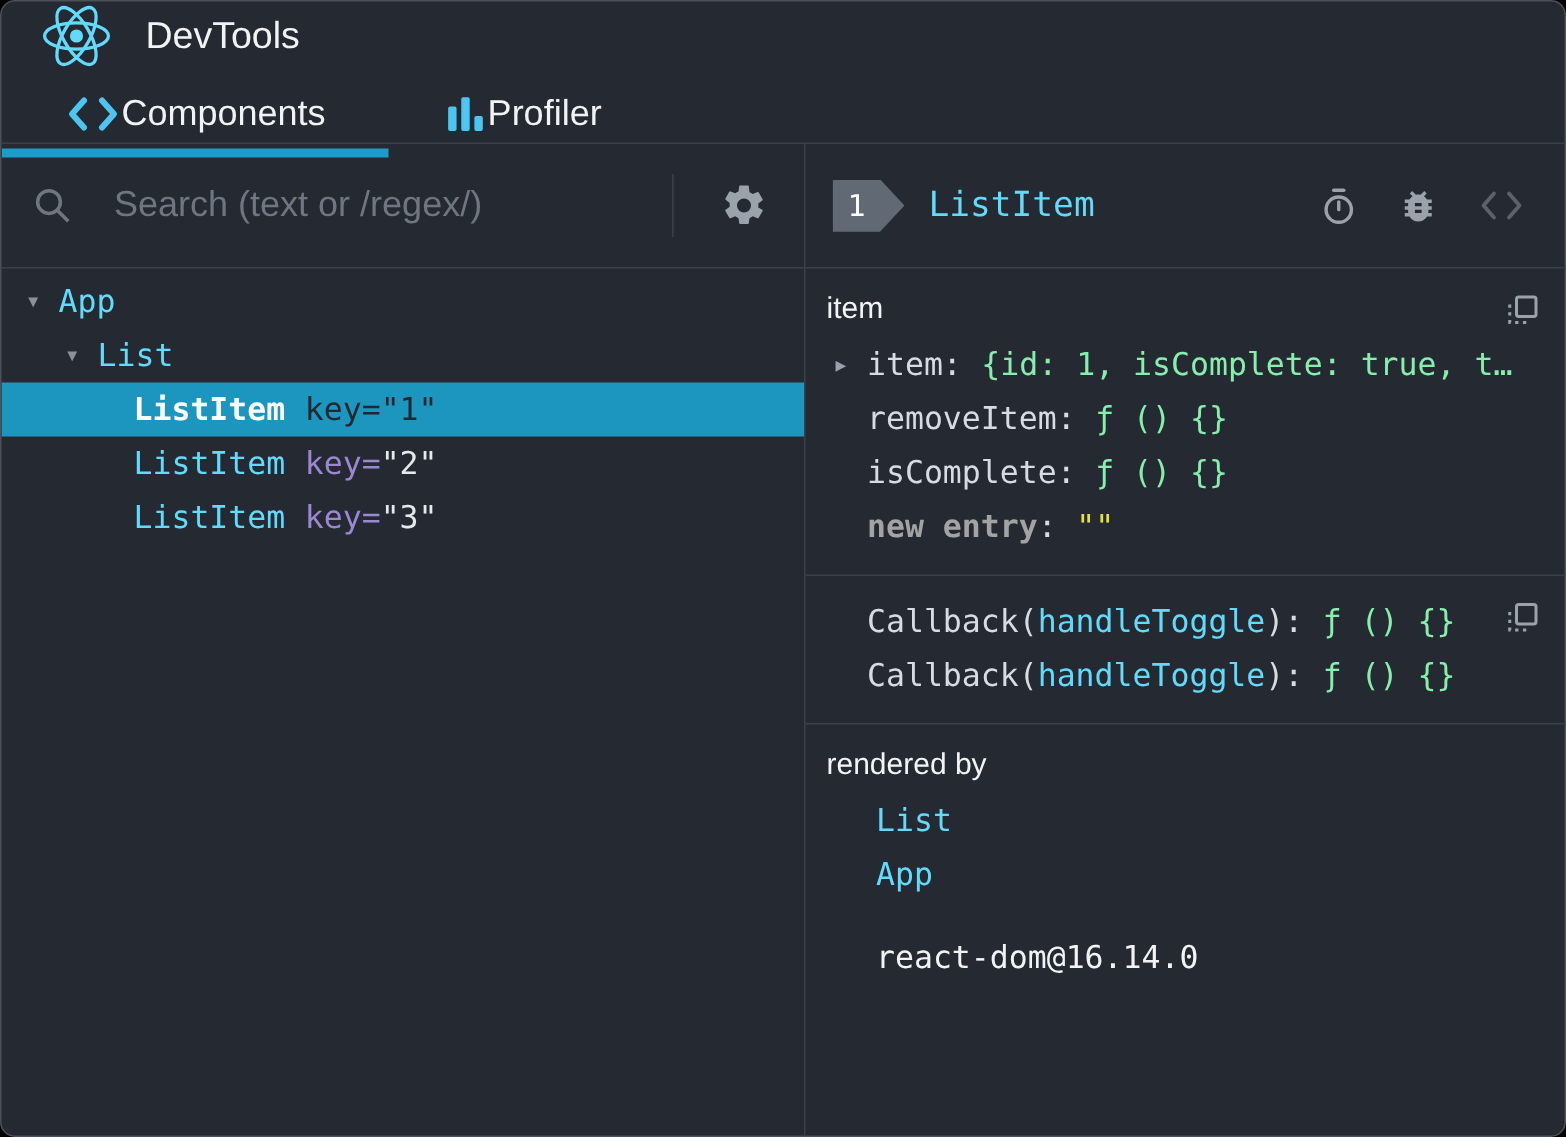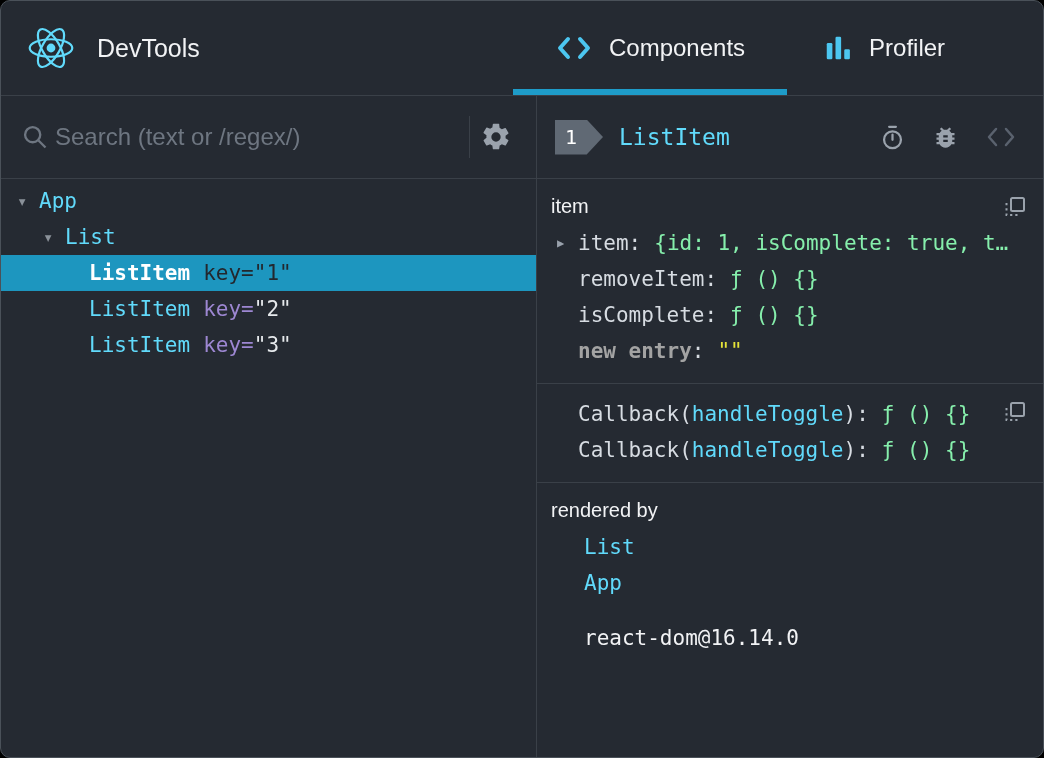--- a/index.html
+++ b/index.html
@@ -2,34 +2,34 @@
 <html><head>
 <meta charset="utf-8">
 <style>
   html,body { margin:0; padding:0; background:#000; }
   .window {
     position:relative; width:1044px; height:758px; box-sizing:border-box;
     background:#252a32; border:1px solid #4a5159; border-radius:10px; overflow:hidden;
     font-family:"Liberation Sans", sans-serif;
   }
   
-  .topbar { height:94px; border-bottom:1px solid #3a4048; display:flex; align-items:stretch; }
+  .topbar { height:94px; border-bottom:1px solid #3a4048; display:flex; align-items:stretch;flex-direction:column; }
   .brand { width:512px; box-sizing:border-box; display:flex; align-items:center; gap:22px; padding-left:26px; }
   .brand-title { color:#f2f3f5; font-size:25px; }
   .tabs { display:flex; align-items:stretch; }
-  .tab { display:flex; align-items:center; gap:16px; padding:0 42px; cursor:default; }
+  .tab { display:flex; align-items:center; padding:0 42px; cursor:default; }
   .tab.active { box-shadow: inset 0 -6px 0 0 #1e9cc9; }
   .tab-label { color:#f2f3f5; font-size:24px; }
   .tab.profiler { margin-left:10px; padding:14px 26px; }
   
   .main { display:flex; height:663px; }
   .left { width:536px; box-sizing:border-box; border-right:1px solid #3a4048; display:flex; flex-direction:column; }
   .right { flex:1; display:flex; flex-direction:column; }
   
-  .search-row { height:83px; box-sizing:border-box; border-bottom:1px solid #3a4048; display:flex; align-items:center; padding:0 18px 0 20px; gap:4px; }
+  .search-row { height:83px; box-sizing:border-box; border-bottom:1px solid #3a4048; display:flex; align-items:center; padding:0 18px 0 20px; gap:25px; }
   .search-input { flex:1; background:transparent; border:none; outline:none; color:#e6e9ec; font-size:24px; font-family:"Liberation Sans", sans-serif; min-width:0; }
   .search-input::placeholder { color:#6e7681; opacity:1; }
   .vdivider { width:1px; height:42px; background:#3a4048; }
   .icon-btn { background:none; border:none; padding:0 6px; display:flex; align-items:center; cursor:pointer; }
   
   .tree { padding-top:4px; font-family:"DejaVu Sans Mono", monospace; font-size:21px; }
   .trow { height:36px; display:flex; align-items:center; white-space:pre; }
   .caret { color:#8a9199; font-size:17px; width:22px; display:inline-block; text-align:left; }
   .ind0 { padding-left:16px; }
   .ind1 { padding-left:42px; }

